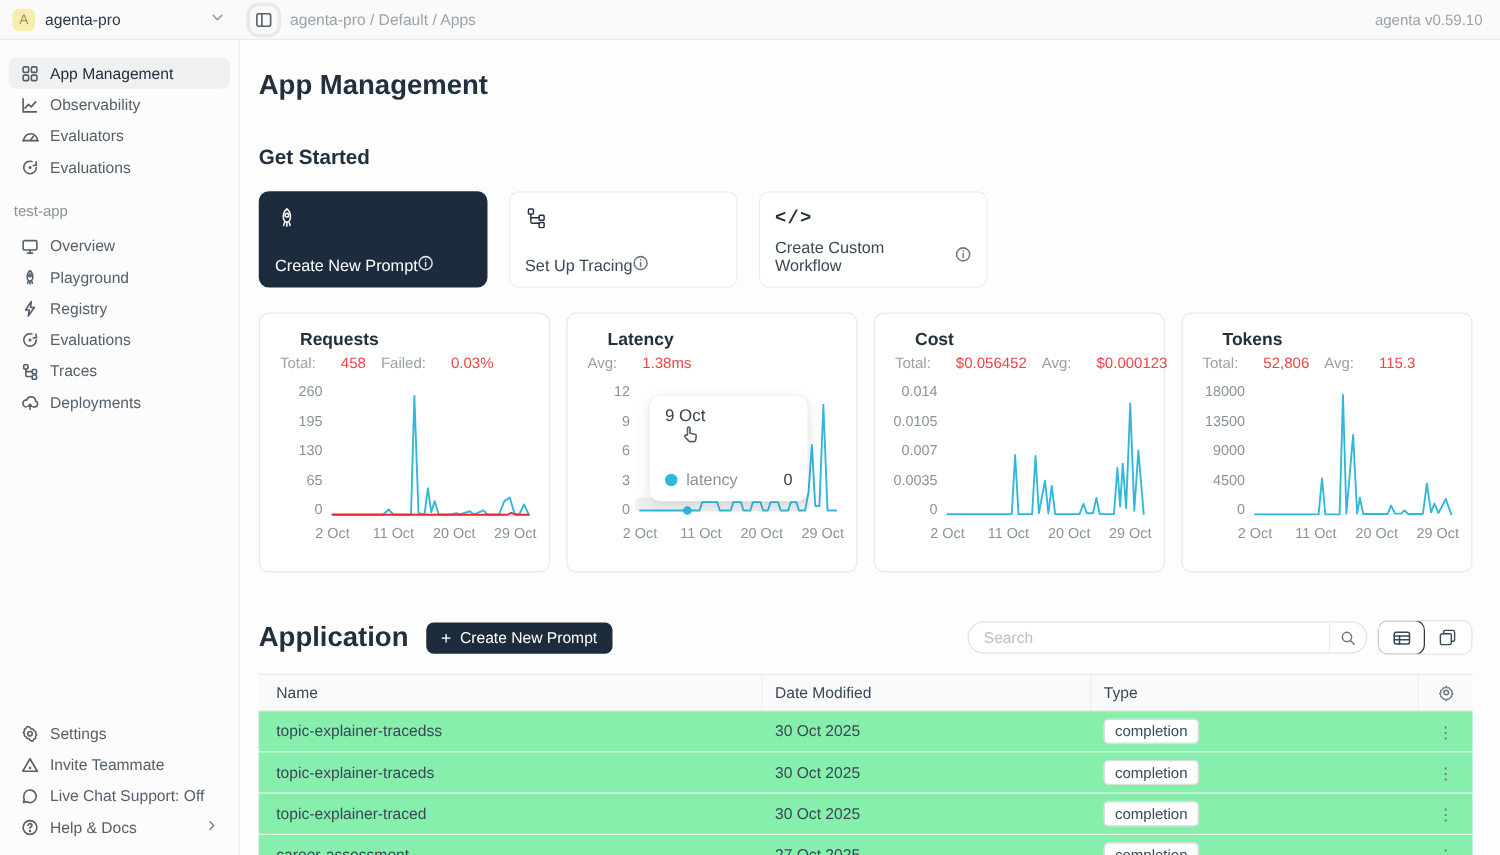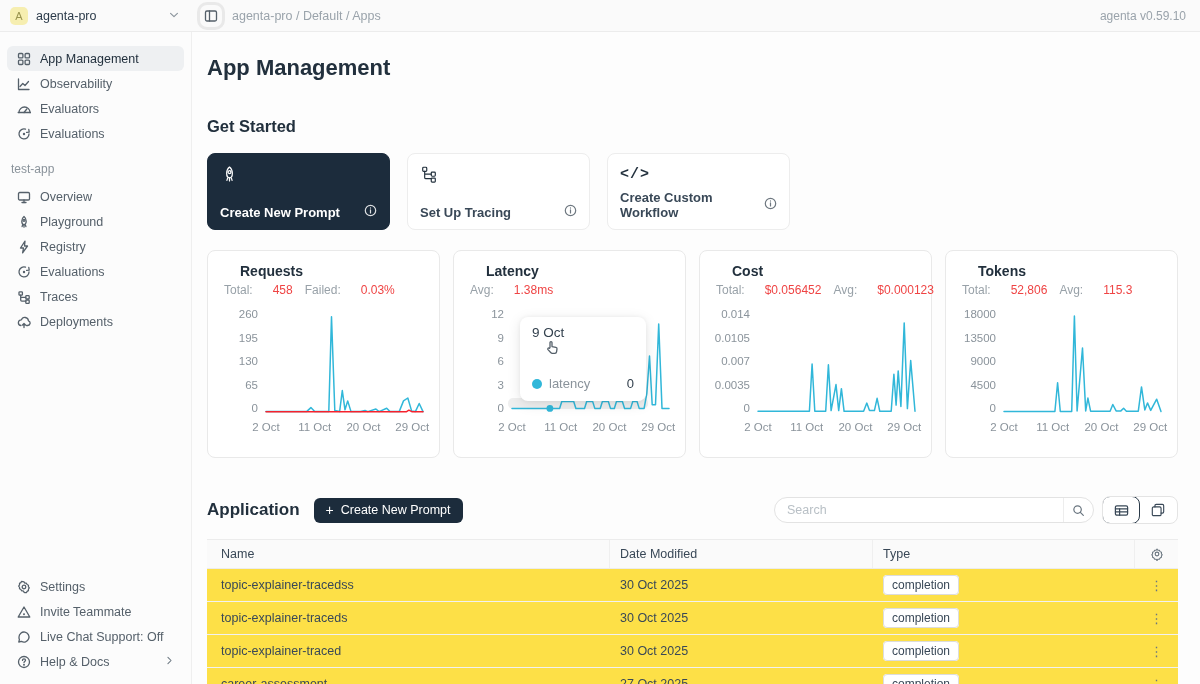--- a/index.html
+++ b/index.html
@@ -33,21 +33,21 @@
 
   
   .main { margin-left:192px; padding:55px 22px 0 15px; }
   .page-title { font-size:22px; font-weight:600; color:#22303d; }
   .sec-title { font-size:16.5px; font-weight:600; color:#22303d; margin-top:36px; }
 
   .gs-row { display:flex; gap:17px; margin-top:17px; }
   .gs-card { width:183px; height:77px; border-radius:8px; border:1px solid #ededed; background:#fff;
     padding:10px 12px 9px 12px; display:flex; flex-direction:column; justify-content:space-between; }
   .gs-card.dark { background:#1c2c3c; border-color:#1c2c3c; color:#fff; }
-  .gs-label-row { display:flex; align-items:center; justify-content:space-between; font-size:13px; font-weight:700; }
+  .gs-label-row { display:flex; align-items:center; justify-content:flex-start; font-size:13px; font-weight:400; }
   .gs-card.dark .gs-label-row { color:#fff; }
   .gs-icon { height:20px; display:flex; align-items:center; color:inherit; }
   .code-glyph { font-size:15px; font-weight:600; letter-spacing:1px; color:#22303d; font-family:"Liberation Mono", monospace; }
   .info-ic { color:inherit; opacity:.85; }
 
   
   .charts-row { display:flex; gap:13px; margin-top:20px; }
   .chart-card { width:233px; height:208px; border:1px solid #e9e9e9; border-radius:8px; background:#fff; padding:12px 16px; position:relative; }
   .c-title { font-size:14px; font-weight:600; color:#22303d;margin-left:16px; }
   .c-stats { margin-top:4px; font-size:12px; color:#98a1a8; display:flex; gap:12px; }
@@ -65,39 +65,39 @@
     box-shadow:0 3px 14px rgba(0,0,0,.10), 0 0 4px rgba(0,0,0,.05); padding:8px 12px; z-index:5; }
   .tt-date { font-size:13.5px; color:#33414e; font-weight:500; }
   .tt-row { position:absolute; left:12px; right:12px; bottom:10px; display:flex; align-items:center; gap:7px; font-size:13px; }
   .tt-dot { width:10px; height:10px; border-radius:50%; }
   .tt-name { color:#8a939b; }
   .tt-val { margin-left:auto; color:#33414e; }
   .cursor-ic { position:absolute; left:32px; top:30px; z-index:6; color:#55606a; }
 
   
   .app-head { display:flex; align-items:center; margin-top:38px; }
-  .app-title { font-size:17px; font-weight:600; color:#22303d; }
+  .app-title { font-size:22px; font-weight:600; color:#22303d; }
   .btn-dark { margin-left:14px; background:#1c2c3c; color:#fff; border:none; border-radius:6px; height:25px;
     padding:0 12px; font-size:12.5px; font-family:inherit; display:flex; align-items:center; gap:7px; }
   .btn-dark .plus { font-size:14px; font-weight:400; }
   .app-right { margin-left:auto; display:flex; align-items:center; gap:8px; }
   .search-box { width:320px; height:26px; border:1px solid #e3e3e3; border-radius:14px; background:#fff;
     display:flex; overflow:hidden; }
   .search-box input { flex:1; border:none; outline:none; padding:0 12px; font-size:12.5px; color:#394857;
     font-family:inherit; background:transparent; }
   .search-box input::placeholder { color:#b9c0c6; }
   .search-ic-btn { width:30px; height:100%; border-left:1px solid #ededed; display:flex; align-items:center; justify-content:center; color:#69757f; }
   .seg { display:flex; border:1px solid #e4e4e4; border-radius:8px; background:#fff; height:28px; overflow:hidden; }
   .seg-btn { width:38px; display:flex; align-items:center; justify-content:center; color:#394857; }
   .seg-btn.active { border:1.5px solid #2b3a49; border-radius:8px; margin:-1px; background:#fff; z-index:2; }
 
   .table { margin-top:15px; border-top:1px solid #ececec; }
   .t-head { display:flex; height:29px; background:#fafafa; border-bottom:1px solid #ececec;
     font-size:12.5px; font-weight:500; color:#394857; align-items:center; }
-  .t-row { display:flex; height:33px; align-items:center; font-size:12.5px; color:#394857; border-bottom:1px solid #f1f1f1; background:#fde047; }
+  .t-row { display:flex; height:33px; align-items:center; font-size:12.5px; color:#394857; border-bottom:1px solid #f1f1f1; background:#86efac; }
   .col-name { width:403px; flex:0 0 403px; padding-left:14px; }
   .col-date { width:263px; flex:0 0 263px; padding-left:10px; }
   .col-type { width:262px; flex:0 0 262px; padding-left:10px; }
   .col-act  { flex:1; display:flex; align-items:center; justify-content:center; color:#69757f; }
   .t-head > div { height:100%; display:flex; align-items:center; border-right:1px solid #efefef; }
   .t-head > div:last-child { border-right:none; }
   .badge { border:1px solid #dcdcdc; border-radius:4px; padding:2px 8px; font-size:12px; color:#394857; background:#fff; }
   .dots { font-size:13px; color:#69757f; letter-spacing:0; }
 </style>
 </head>

